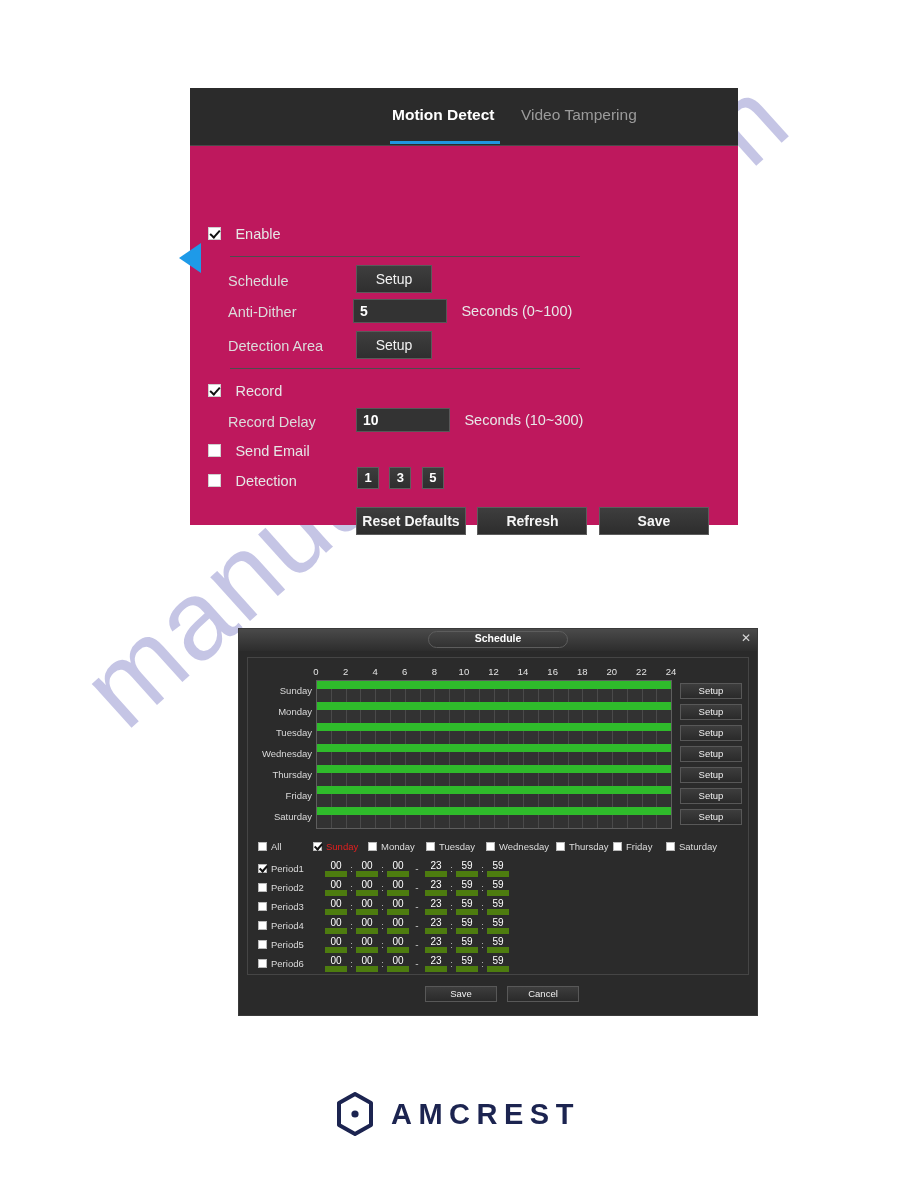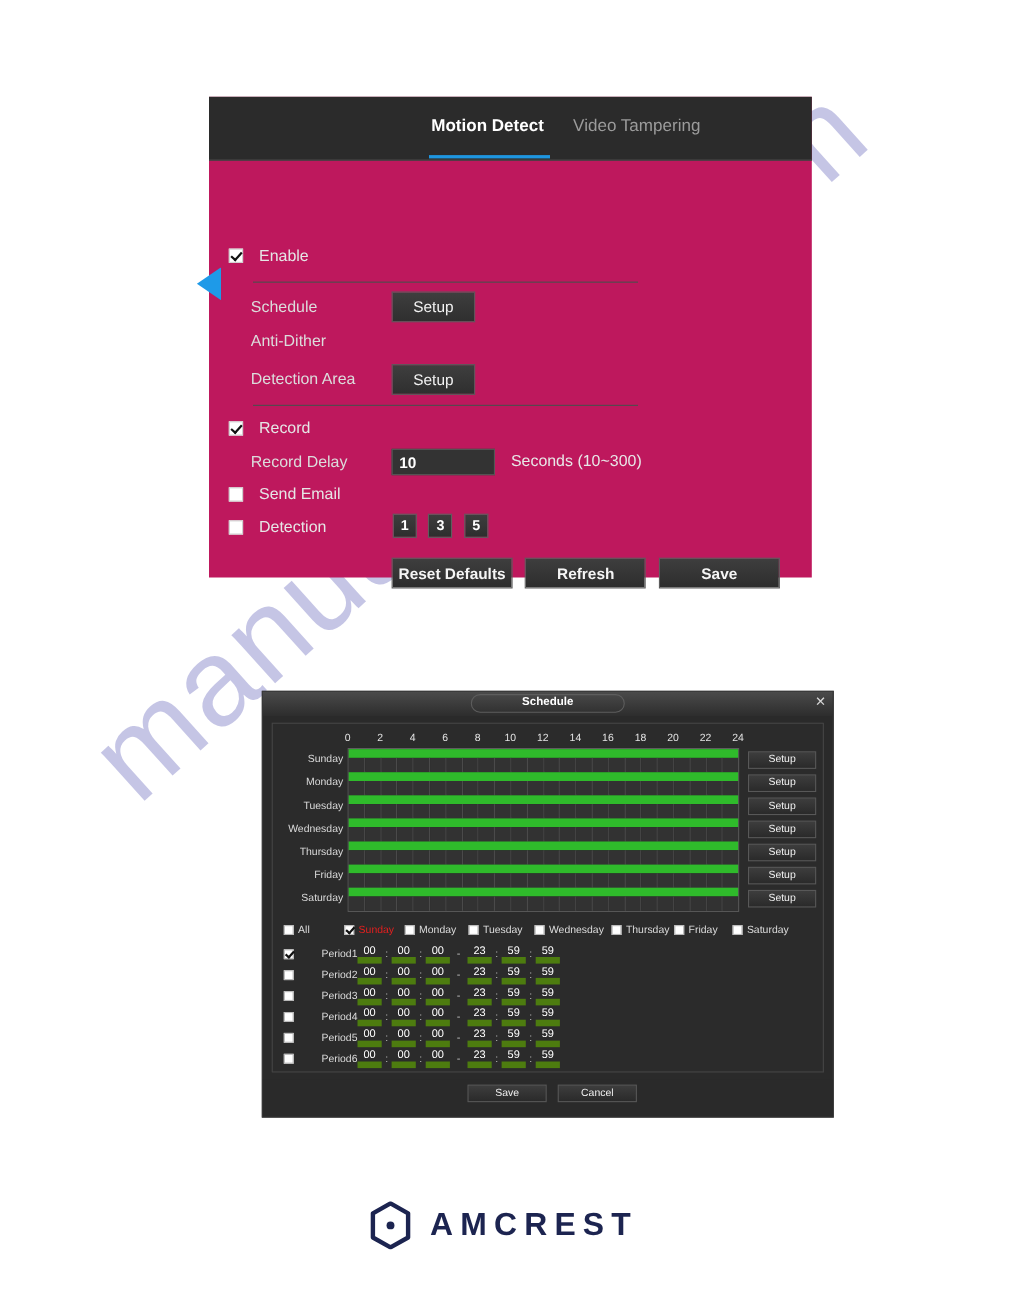--- a/index.html
+++ b/index.html
@@ -344,21 +344,20 @@
     left: 10px;
     height: 19px;
     white-space: nowrap;
   }
   .period-label {
     display: inline-block;
     width: 54px;
     color: #dcdcdc;
     font-size: 9.5px;
     vertical-align: middle;
-    text-align: right;
   }
   .tfield {
     display: inline-block;
     color: #ffffff;
     font-size: 10px;
     width: 22px;
     text-align: center;
     vertical-align: middle;
     border-bottom: 6px solid #4d7c0f;
     cursor: text;
@@ -425,20 +424,24 @@
 
       <div class="row" style="left:38px; top:125px;">
         <span class="lbl lbl-dim">Schedule</span>
       </div>
       <div class="row" style="left:166px; top:119px;">
         <span class="btn-setup">Setup</span>
       </div>
 
       <div class="row" style="left:38px; top:156px;">
         <span class="lbl lbl-dim">Anti-Dither</span>
+      </div>
+      <div class="row" style="left:163px; top:153px;">
+        <span class="inp">5</span>
+        <span class="units">Seconds (0~100)</span>
       </div>
 
       <div class="row" style="left:38px; top:190px;">
         <span class="lbl lbl-dim">Detection Area</span>
       </div>
       <div class="row" style="left:166px; top:185px;">
         <span class="btn-setup">Setup</span>
       </div>
 
       <div class="hr" style="left:40px; top:222px; width:350px;"></div>

